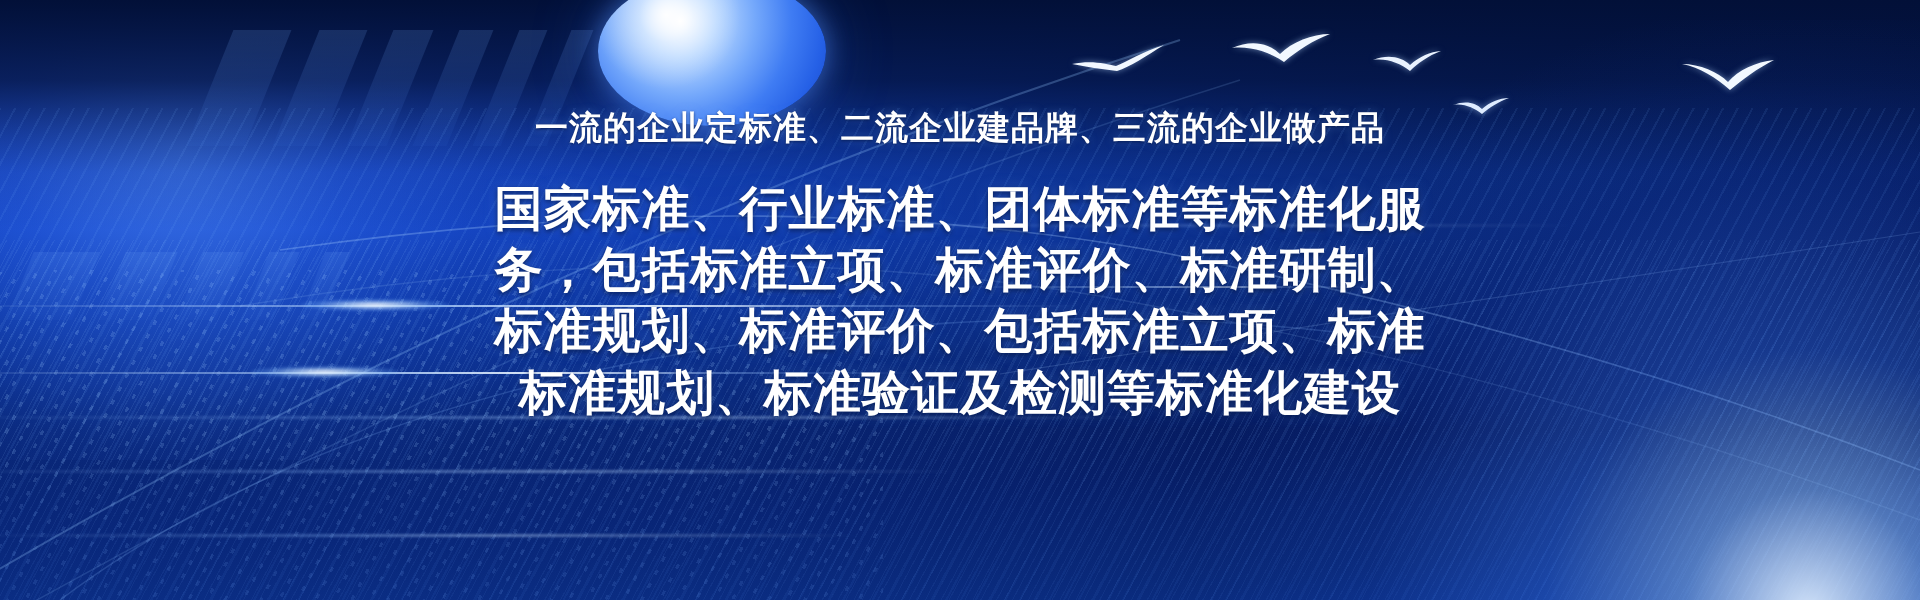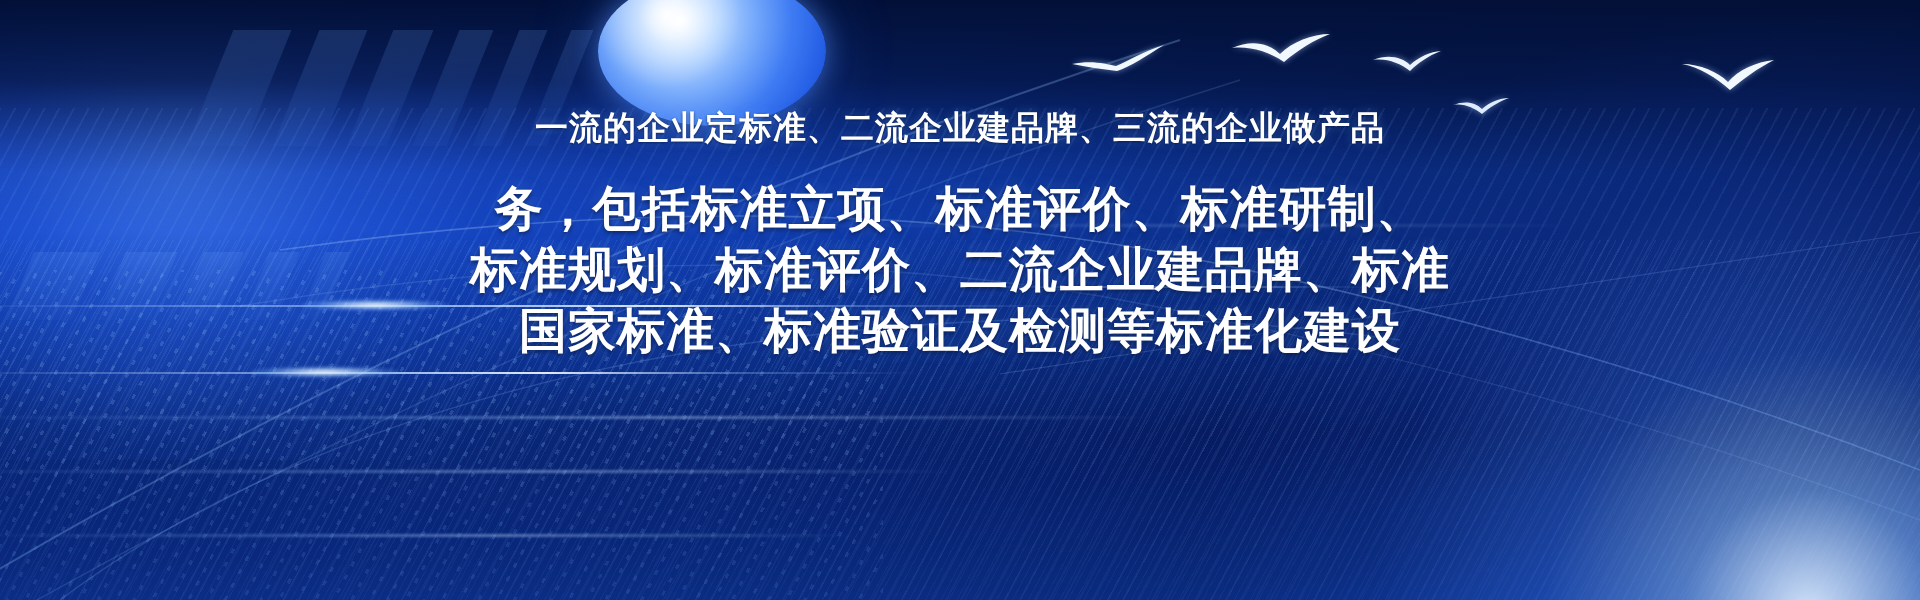--- a/index.html
+++ b/index.html
@@ -236,19 +236,20 @@
   </div>
   <div class="gull" style="left:1452px;top:96px;">
     <svg width="58" height="20" viewBox="0 0 58 20" aria-hidden="true">
       <path d="M1 9 C 14 4, 24 7, 30 13 C 38 6, 47 2, 57 2 C 46 6, 37 12, 30 18 C 22 12, 12 7, 1 9 Z" fill="#dfecff"></path>
     </svg>
   </div>
 
   <div class="text-layer">
     <div class="headline">一流的企业定标准、二流企业建品牌、三流的企业做产品</div>
     <div class="body">
+      <div>国家标准、行业标准、团体标准等标准化服</div>
       <div>务，包括标准立项、标准评价、标准研制、</div>
-      <div>标准规划、标准评价、二流企业建品牌、标准</div>
-      <div>国家标准、标准验证及检测等标准化建设</div>
+      <div>标准规划、标准评价、包括标准立项、标准</div>
+      <div>标准规划、标准验证及检测等标准化建设</div>
     </div>
   </div>
 
 </div>
 
 </body></html>

